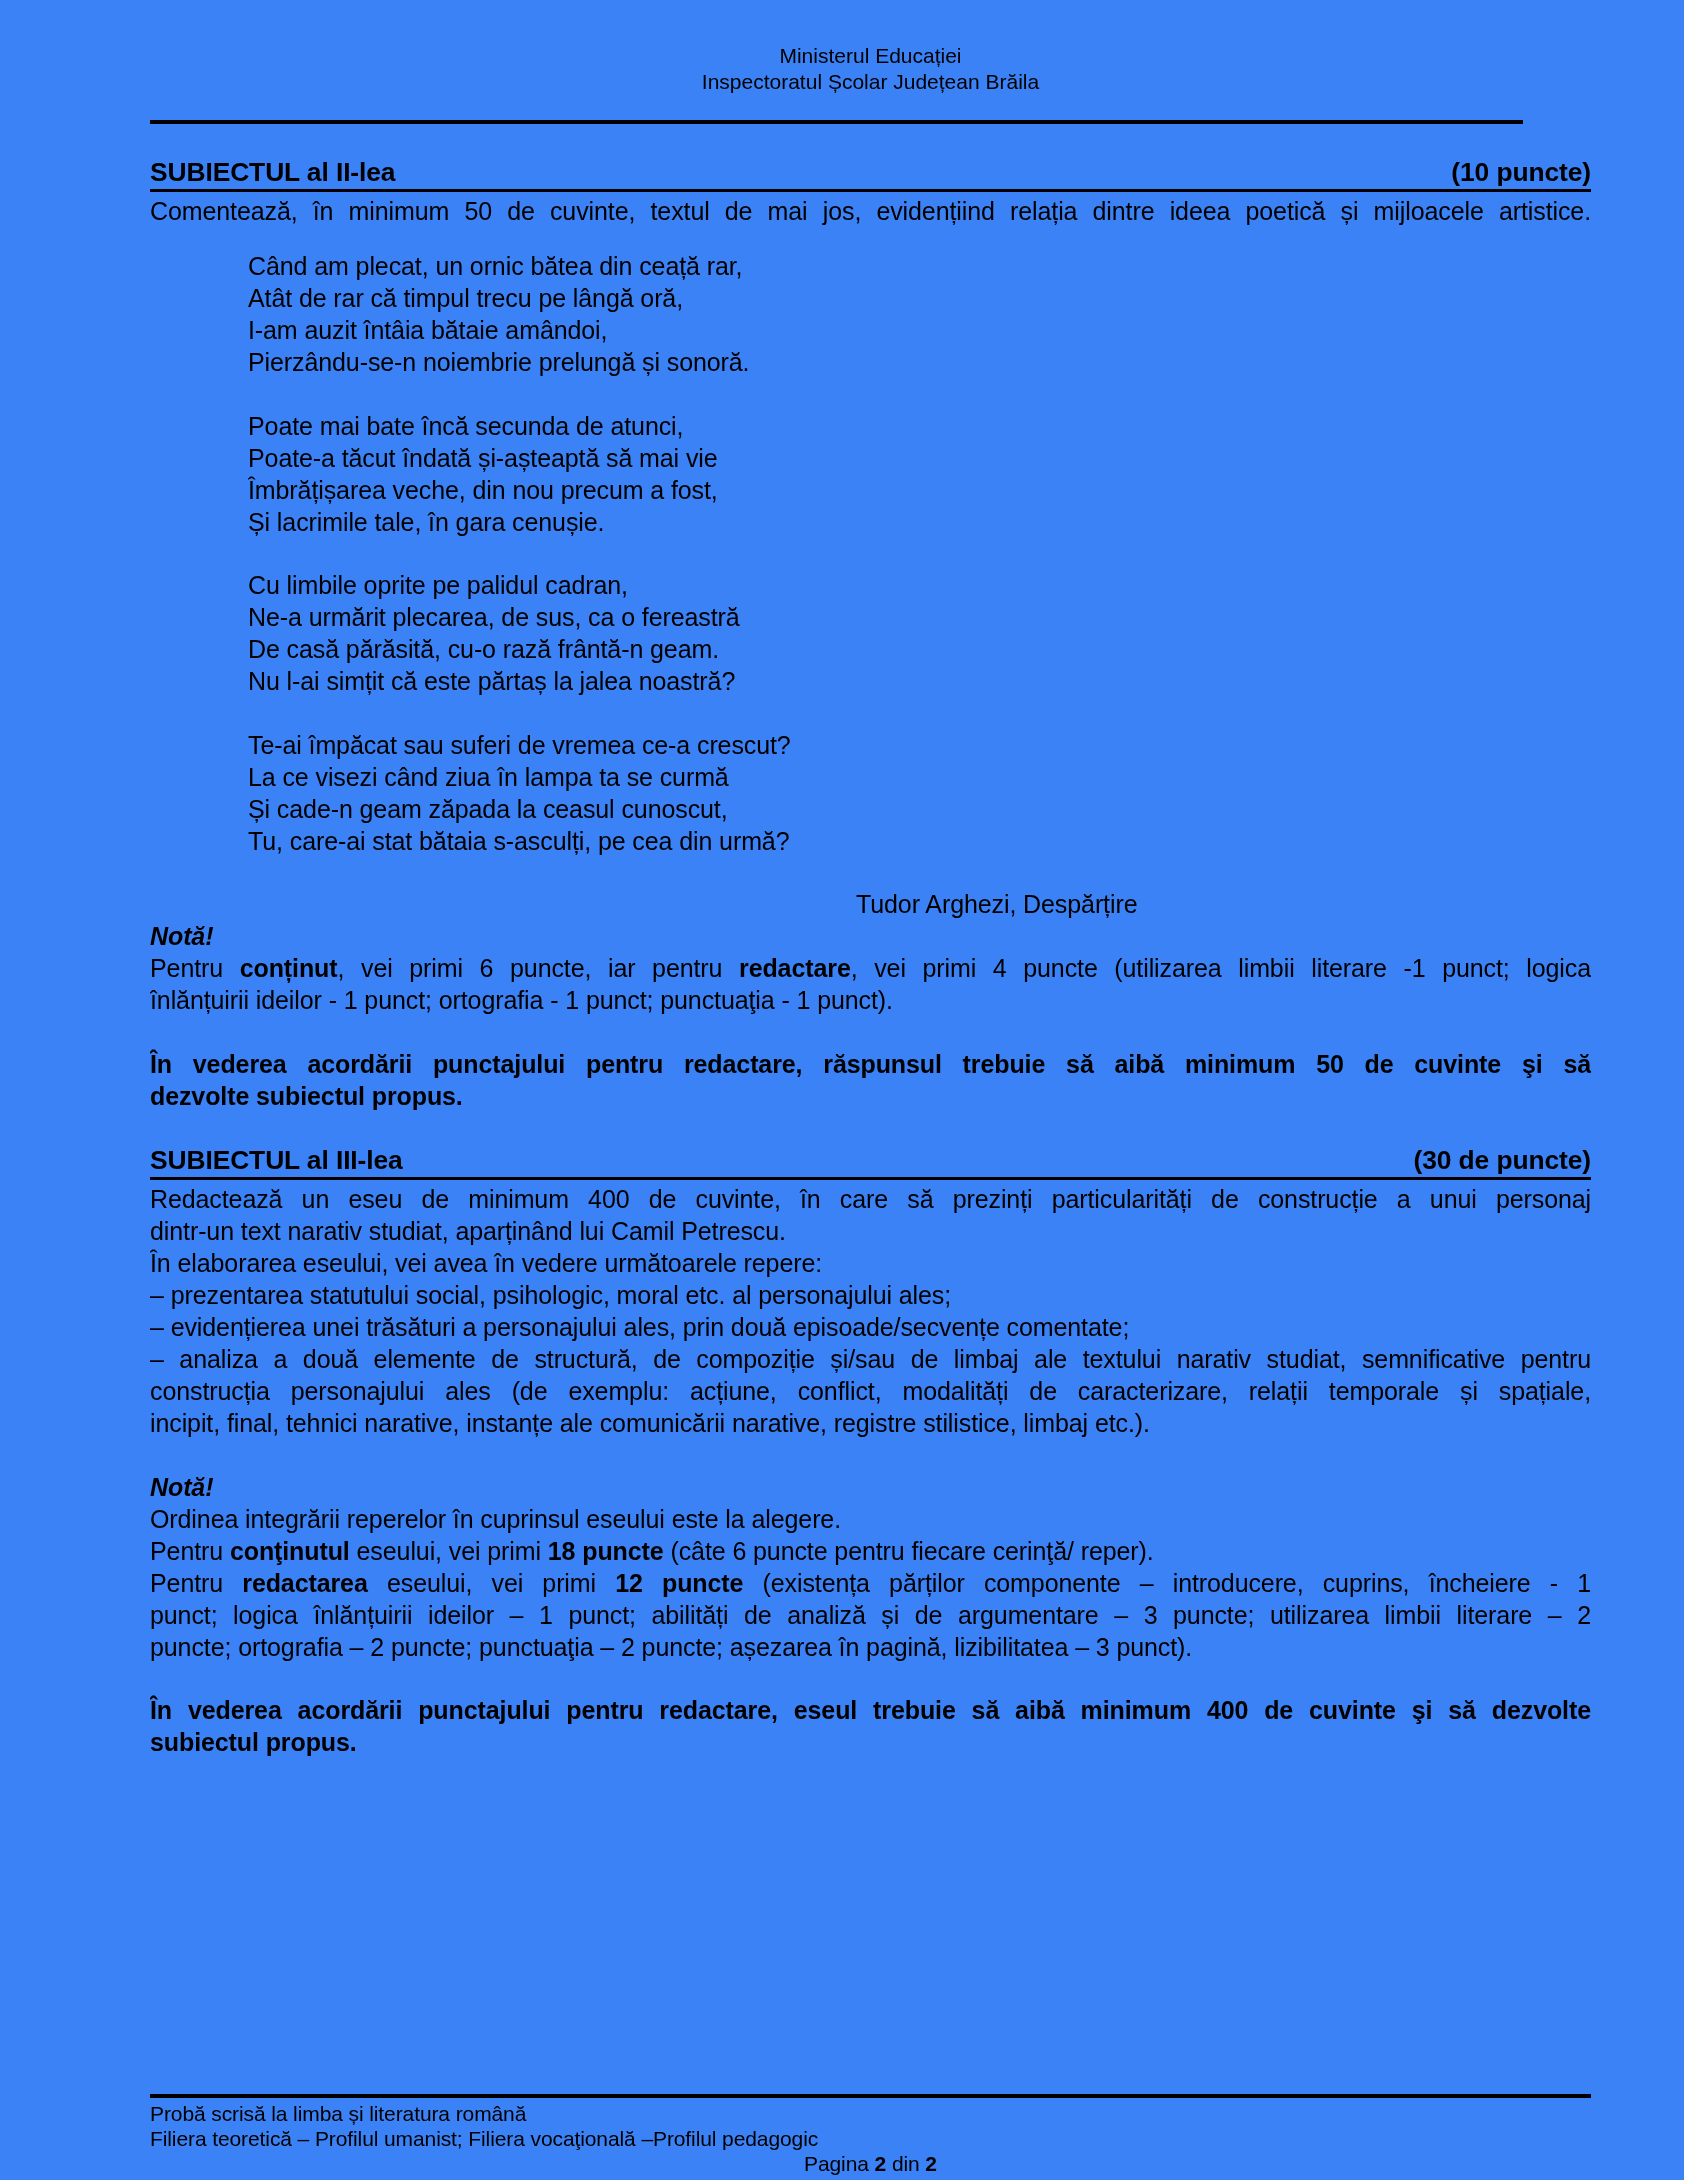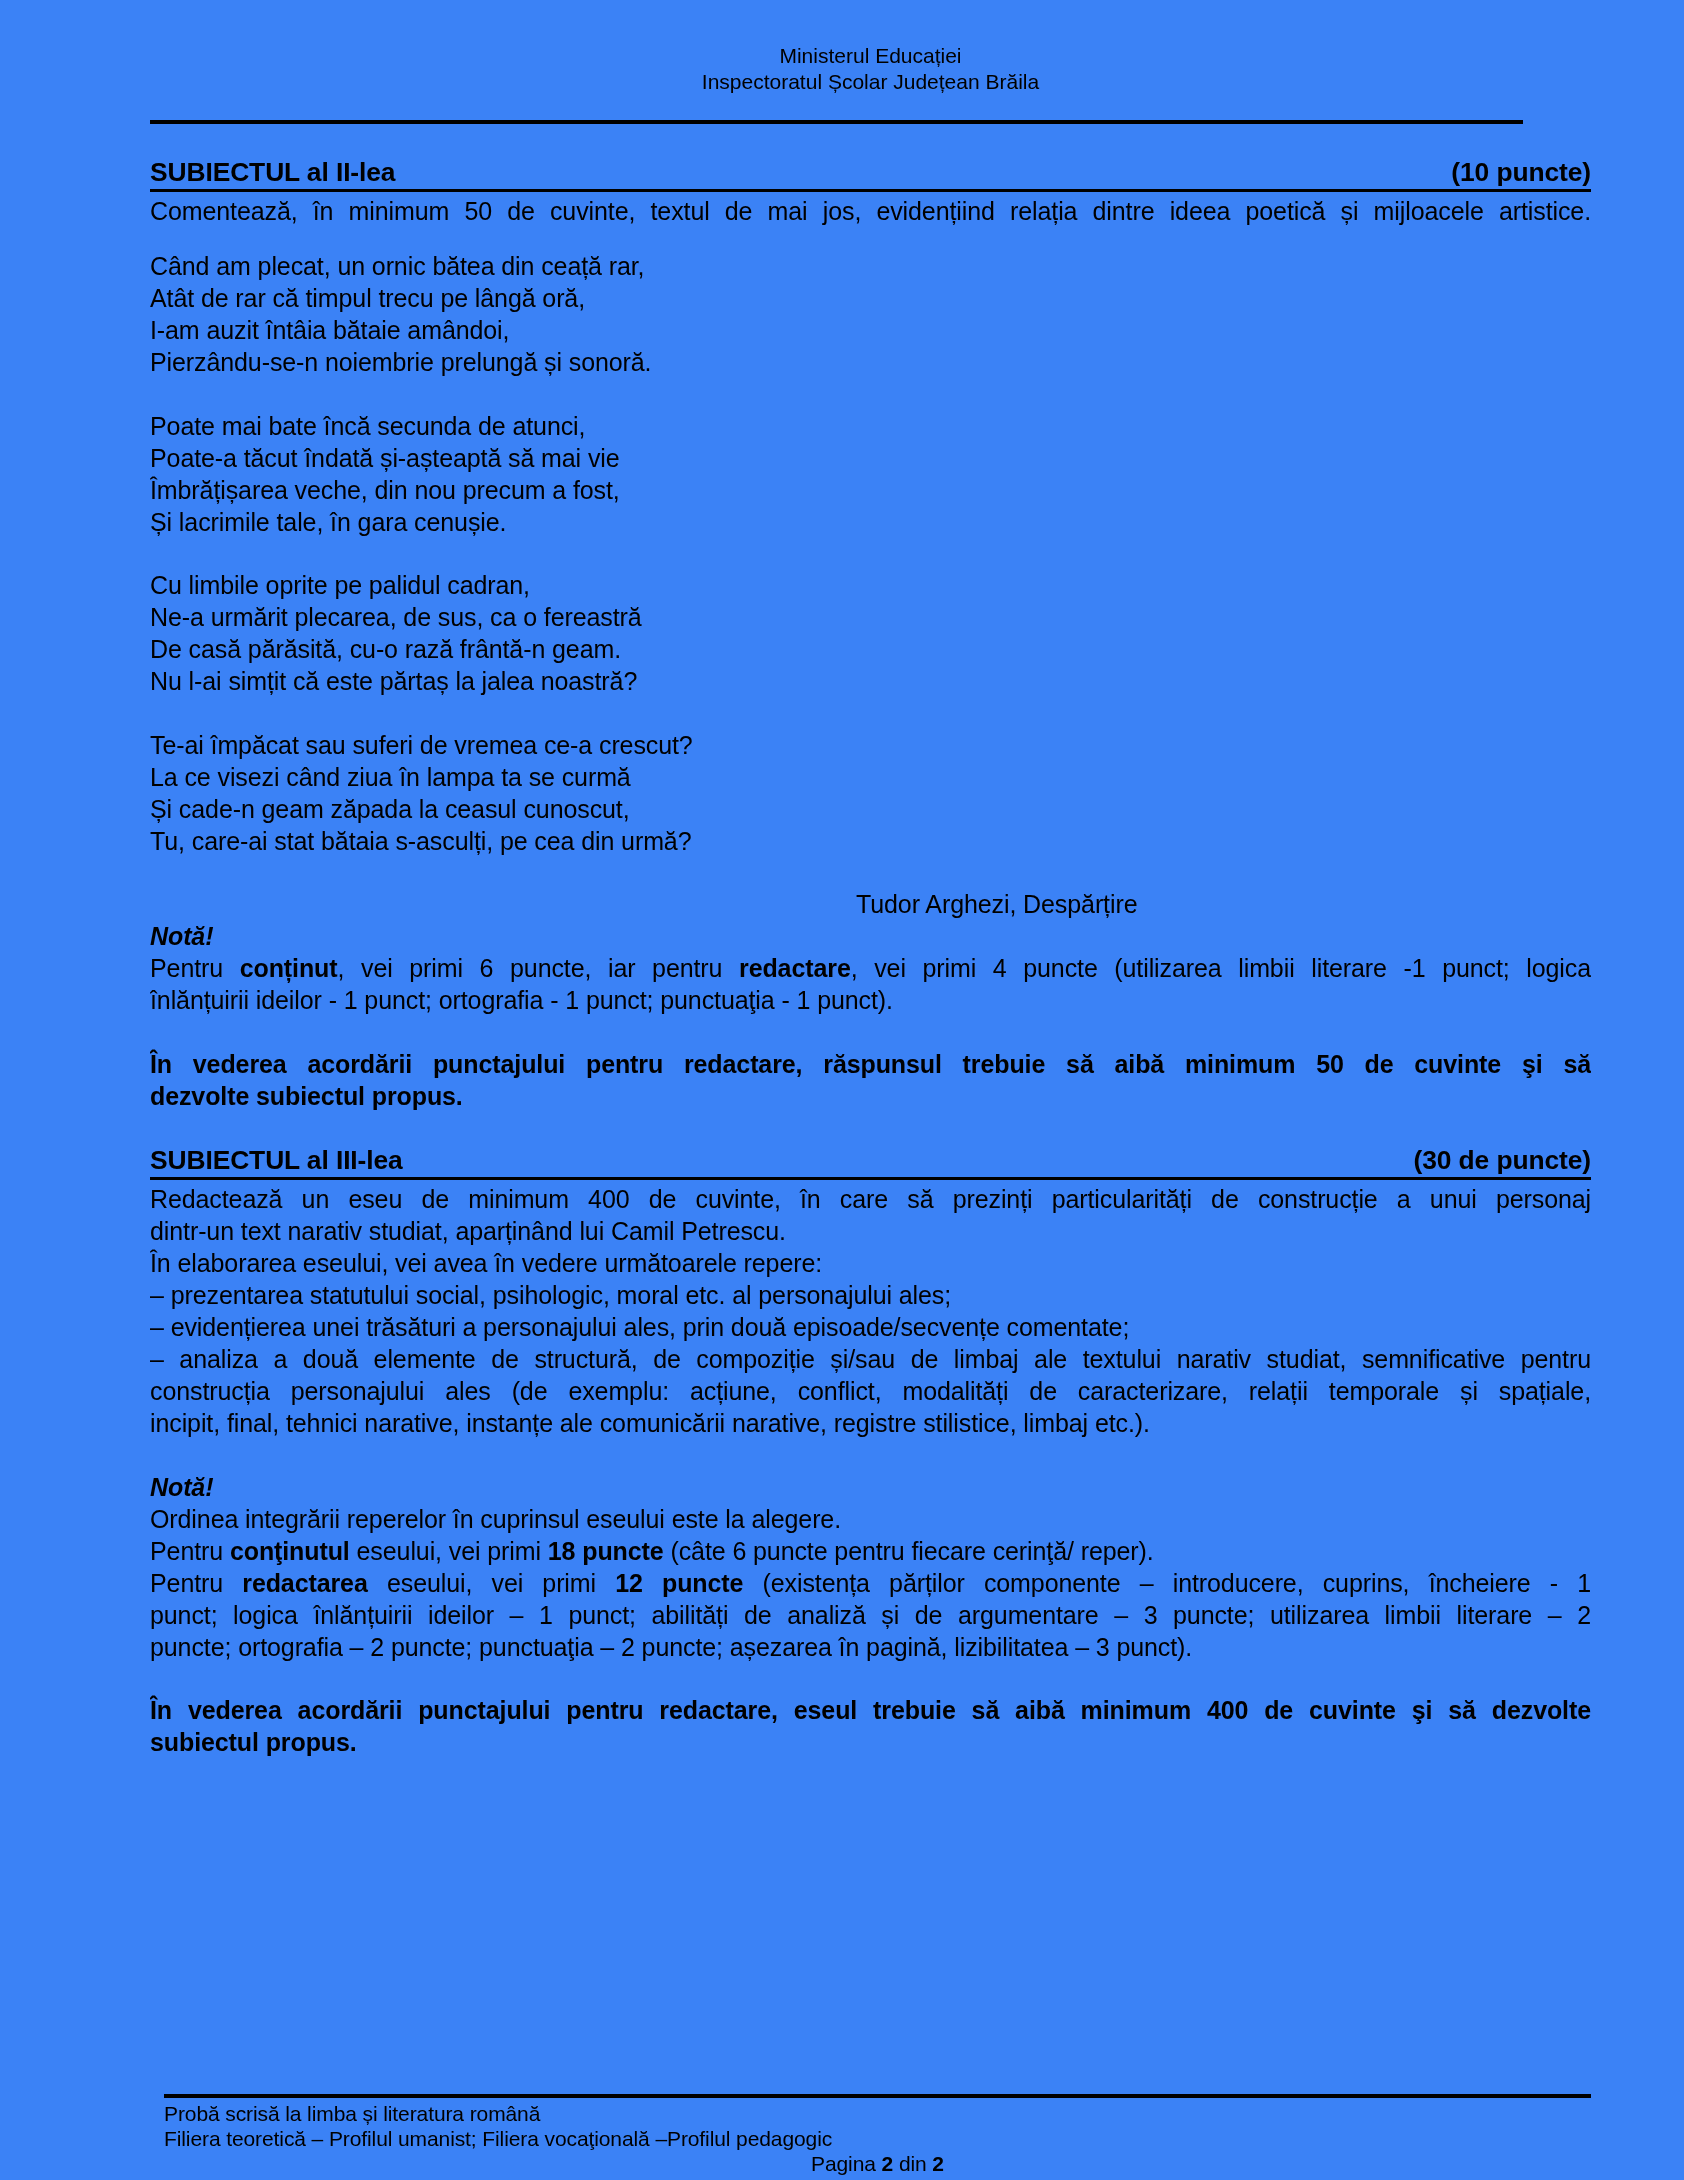--- a/index.html
+++ b/index.html
@@ -16,26 +16,26 @@
   .i{}
   .doc-header{text-align:center;font-size:21px;}
   .doc-header .hline{line-height:25.6px;}
   .rule-top{border-top:4.3px solid #000;width:1373px;margin-top:25.6px;height:0;}
   .subject-head{
     display:flex;justify-content:space-between;align-items:baseline;
     border-bottom:3.4px solid #000;font-weight:bold;font-size:26.4px;
     line-height:34px;margin-top:31px;letter-spacing:-0.1px;
   }
   .intro{margin-top:3.4px;}
-  .poem{margin-top:23px;}
+  .poem{margin-left:98px;margin-top:23px;}
   .stanza{margin-bottom:31.5px;}
   .attribution{margin-left:706px;}
   .gap{height:31.5px;}
   .note-label{font-weight:bold;font-style:italic;}
-  .footer{position:absolute;left:164px;right:94px;top:2094px;font-size:21px;}
+  .footer{position:absolute;left:150px;right:94px;top:2094px;font-size:21px;}
   .footer-rule{border-top:4.3px solid #000;height:0;margin-bottom:3.4px;}
   .footer .line{line-height:25px;max-height:25.6px;}
 </style>
 </head>
 <body>
 
 <div class="page">
 
   <div class="doc-header">
     <div class="hline">Ministerul Educației</div>

